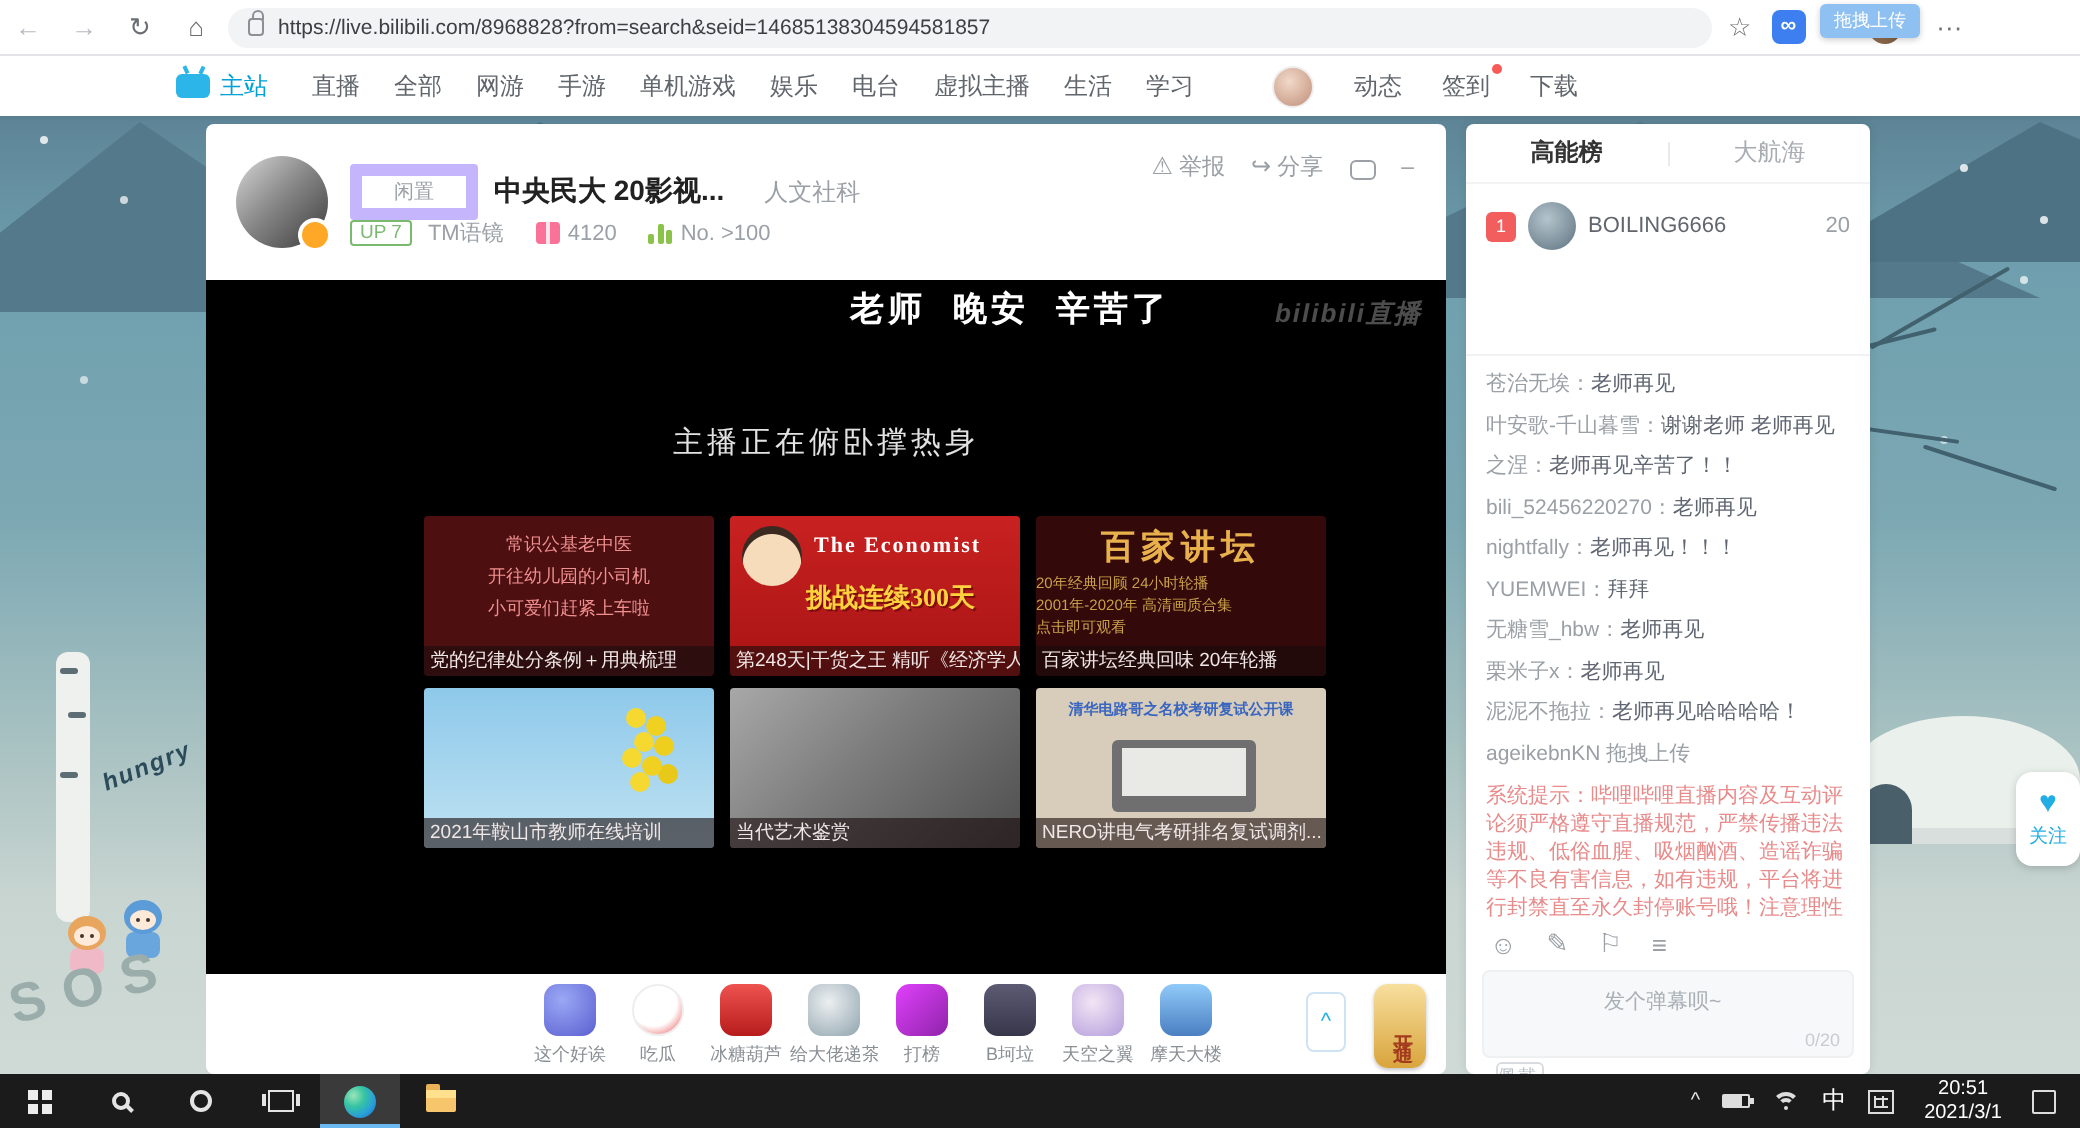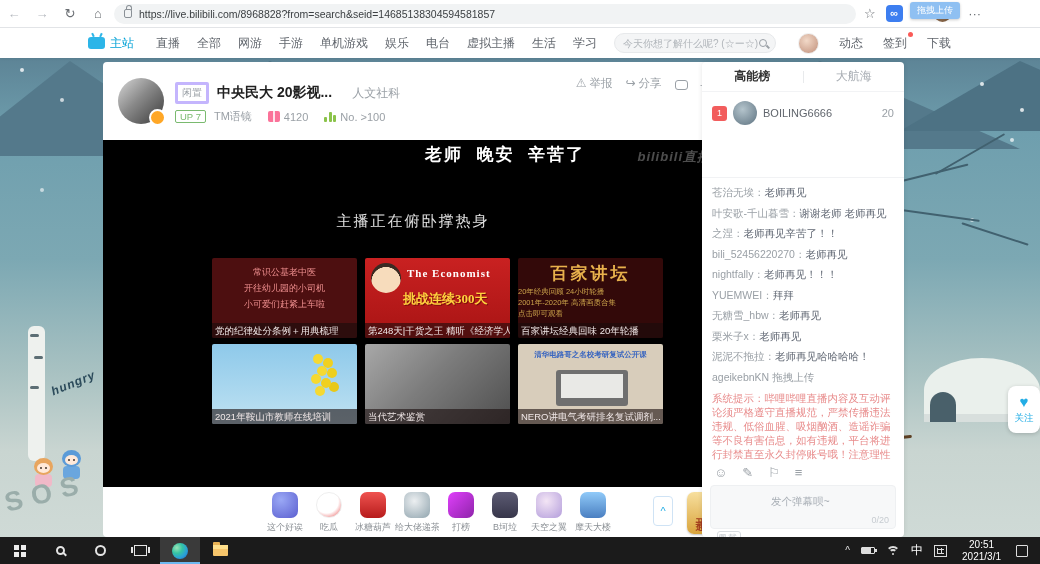--- a/index.html
+++ b/index.html
@@ -96,21 +96,21 @@
   .peek::before { left:5px; } .peek::after { right:5px; }
 
   
   .scard { position:absolute; left:103px; top:62px; width:620px; z-index:10; }
   .shead { height:78px; background:#fff; border-radius:4px 4px 0 0; position:relative; }
   .savatar { position:absolute; left:15px; top:16px; width:46px; height:46px; border-radius:50%;
              background:linear-gradient(135deg,#d8d8d8 0%,#8a8a8a 45%,#3a3a3a 100%); }
   .savatar::after { content:""; position:absolute; right:-2px; bottom:-2px; width:13px; height:13px;
                     border-radius:50%; background:#ffa726; border:2px solid #fff; }
   .srow1 { position:absolute; left:72px; top:20px; display:flex; align-items:center; }
-  .stag { border:3px solid #c4b5fd; border-radius:2px; color:#9aa0a6; font-size:10px; padding:1px 4px; margin-right:8px; }
+  .stag { border:6px solid #c4b5fd; border-radius:2px; color:#9aa0a6; font-size:10px; padding:1px 16px; margin-right:8px; }
   .stitle { font-size:14px; font-weight:bold; color:#212121; }
   .scat { font-size:12px; color:#9aa0a6; margin-left:20px; }
   .srow2 { position:absolute; left:72px; top:47px; display:flex; align-items:center; }
   .upb { border:1px solid #7aba6f; color:#7aba6f; border-radius:2px; font-size:9.5px; padding:0 4px; margin-right:8px; }
   .uname { font-size:11px; color:#9aa0a6; margin-right:16px; }
   .gico-p { width:12px; height:11px; background:#fb7299; border-radius:2px; position:relative; margin-right:4px; }
   .gico-p::before { content:""; position:absolute; left:5px; top:0; width:2px; height:11px; background:#fff; opacity:.8; }
   .gnum { font-size:11px; color:#9aa0a6; margin-right:16px; }
   .bars { display:flex; align-items:flex-end; gap:1.5px; margin-right:4px; }
   .bars i { display:block; width:3px; background:#8bc34a; border-radius:1px; }
@@ -177,21 +177,21 @@
   .g6{background:radial-gradient(circle at 40% 35%,#f3e5f5,#b39ddb);} .g7{background:linear-gradient(180deg,#90caf9,#4a7fc1);}
   .glbl { font-size:9px; color:#8a8f94; margin-top:3px; white-space:nowrap; overflow:hidden; }
   .gchev { width:20px; height:30px; border:1px solid #cfe3f5; border-radius:4px; color:#23ade5;
            text-align:center; line-height:28px; font-size:11px; margin:4px 0 0 38px; flex:none; background:#fff; }
   .gopen { width:26px; height:42px; margin-left:14px; flex:none; border-radius:7px;
            background:linear-gradient(180deg,#f7df9e,#d9a43c); color:#a33c1e; font-size:10px; font-weight:bold;
            writing-mode:vertical-lr; letter-spacing:3px; text-align:center; line-height:26px;
            box-shadow:0 1px 2px rgba(0,0,0,.25); }
 
   
-  .sb { position:absolute; left:702px; top:62px; width:202px; height:475px; background:#fff;
+  .sb { position:absolute; left:733px; top:62px; width:202px; height:475px; background:#fff;
         border-radius:4px; z-index:12; display:flex; flex-direction:column; overflow:hidden;
         box-shadow:0 0 5px rgba(0,0,0,.1); }
   .stabs { height:30px; display:flex; align-items:center; border-bottom:1px solid #f2f3f5; flex:none; }
   .stab { flex:1; text-align:center; font-size:12px; }
   .stab.on { color:#333; font-weight:bold; }
   .stab.off { color:#a8adb3; }
   .tdiv { width:1px; height:12px; background:#e8eaec; }
   .rankbox { height:86px; border-bottom:1px solid #f1f2f4; padding:9px 10px; flex:none; }
   .rrow { display:flex; align-items:center; gap:6px; }
   .rbadge { width:15px; height:15px; background:#f25d5d; border-radius:3px; color:#fff; font-size:9px;
@@ -294,24 +294,20 @@
     <span class="nitem" data-interactable="true">直播</span>
     <span class="nitem" data-interactable="true">全部</span>
     <span class="nitem" data-interactable="true">网游</span>
     <span class="nitem" data-interactable="true">手游</span>
     <span class="nitem" data-interactable="true">单机游戏</span>
     <span class="nitem" data-interactable="true">娱乐</span>
     <span class="nitem" data-interactable="true">电台</span>
     <span class="nitem" data-interactable="true">虚拟主播</span>
     <span class="nitem" data-interactable="true">生活</span>
     <span class="nitem" data-interactable="true">学习</span>
-    <div class="nsearch" data-interactable="true">
-      <input data-interactable="true" placeholder="今天你想了解什么呢? (☆ー☆)" style="">
-      <span class="mag" data-interactable="true"></span>
-    </div>
     <span class="navatar" data-interactable="true"></span>
     <span class="nlink" data-interactable="true">动态</span>
     <span class="nlink" data-interactable="true"><span>签到</span><span class="dot" data-interactable="false"></span></span>
     <span class="nlink" data-interactable="true">下载</span>
   </div>
 
   <div class="bg" data-interactable="false">
     <div class="mtn m1" data-interactable="false"></div>
     <div class="mtn m2" data-interactable="false"></div>
     <div class="mtn m3" data-interactable="false"></div>

